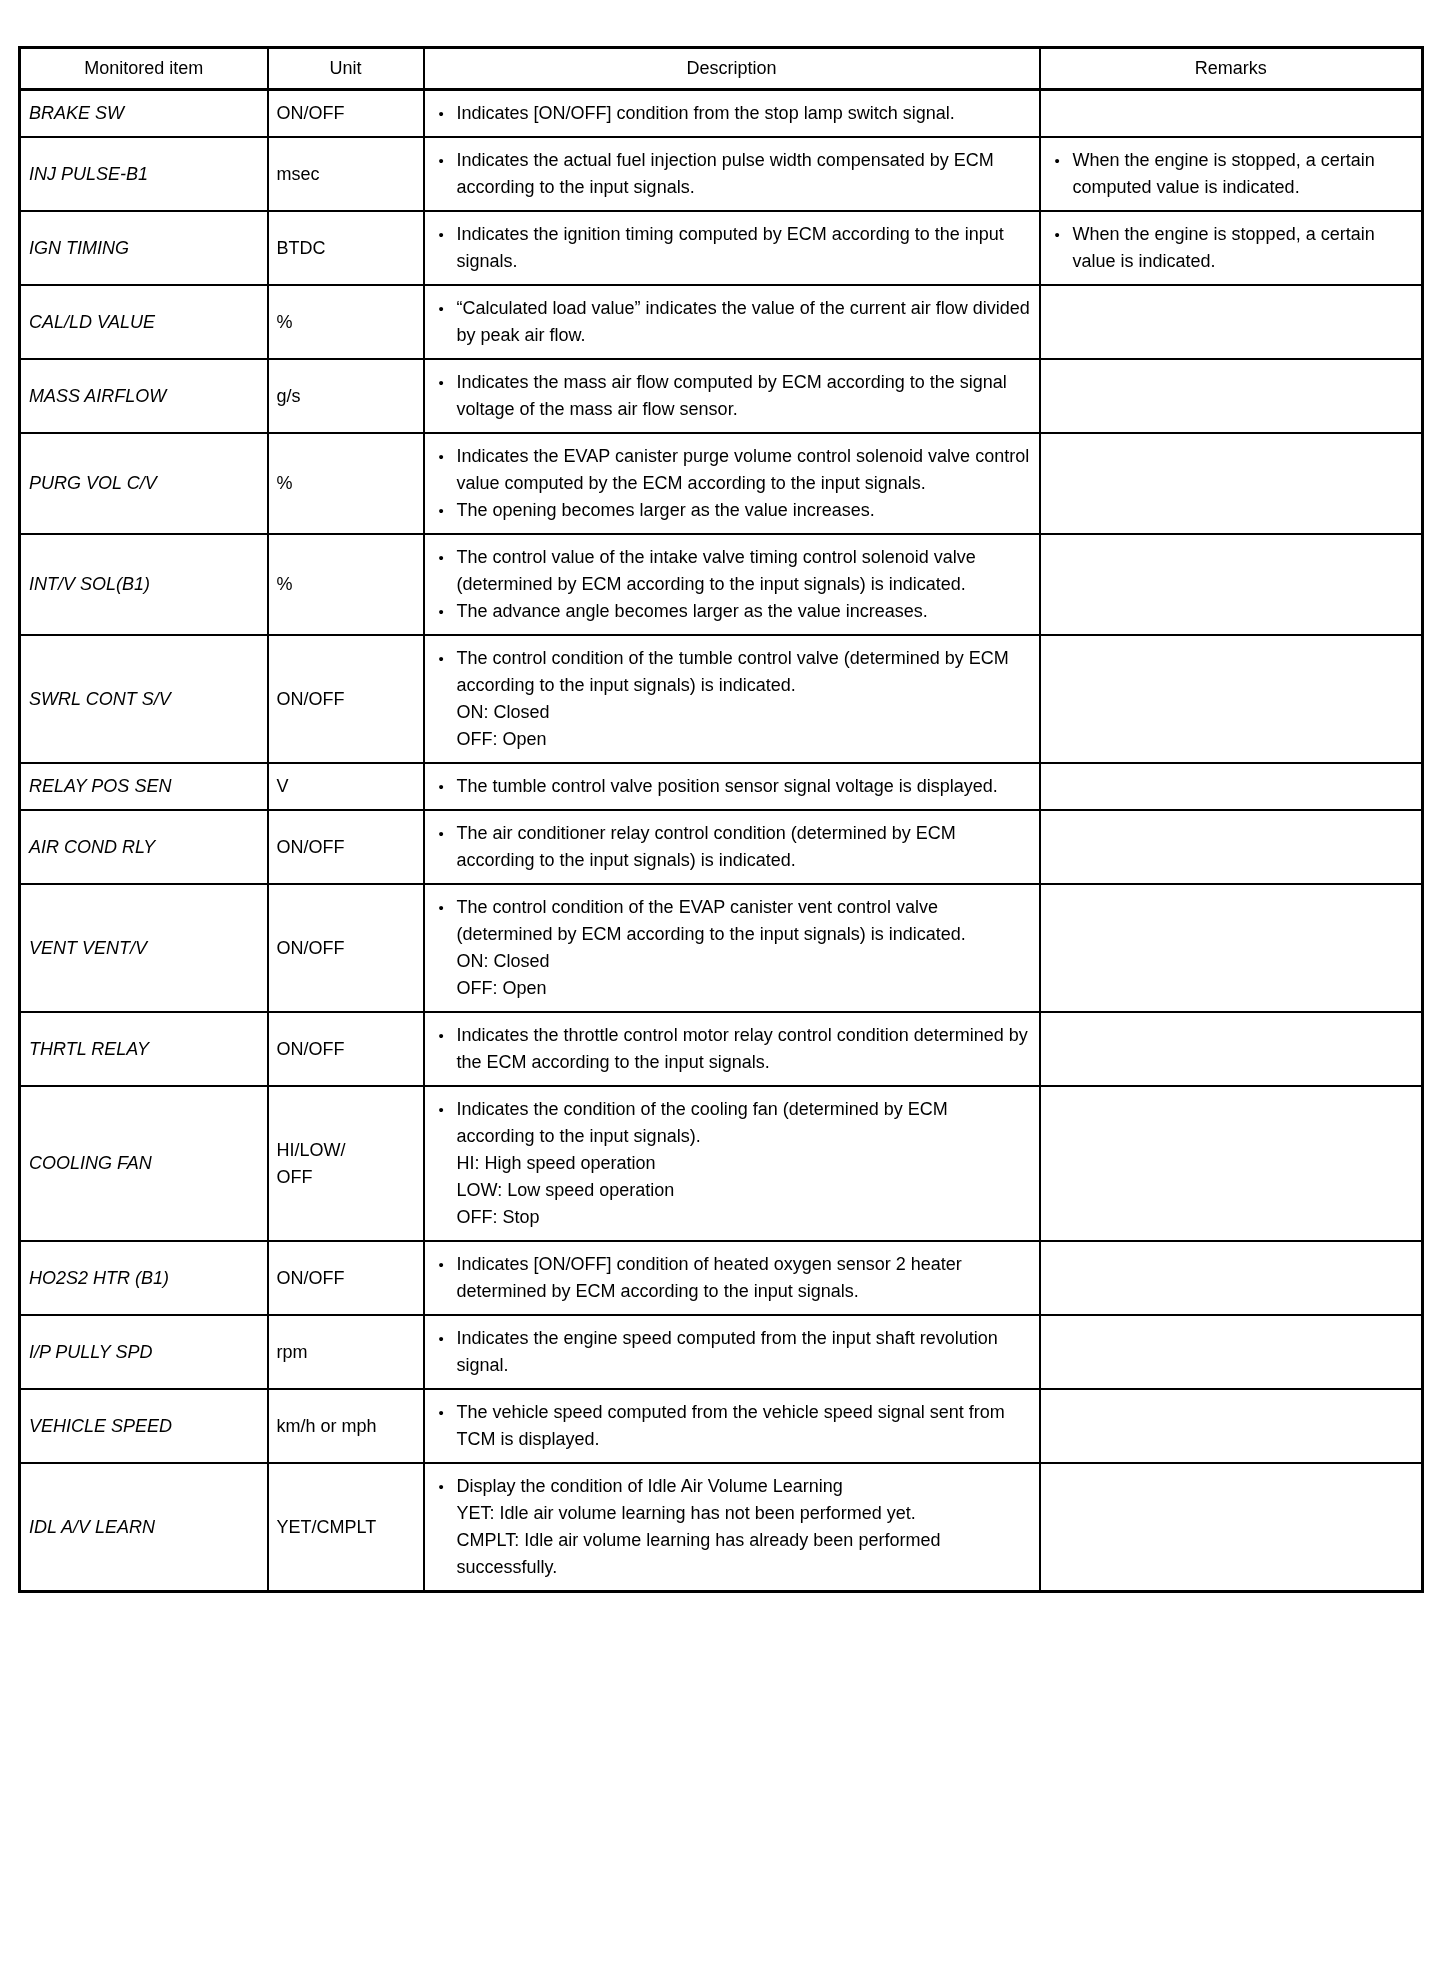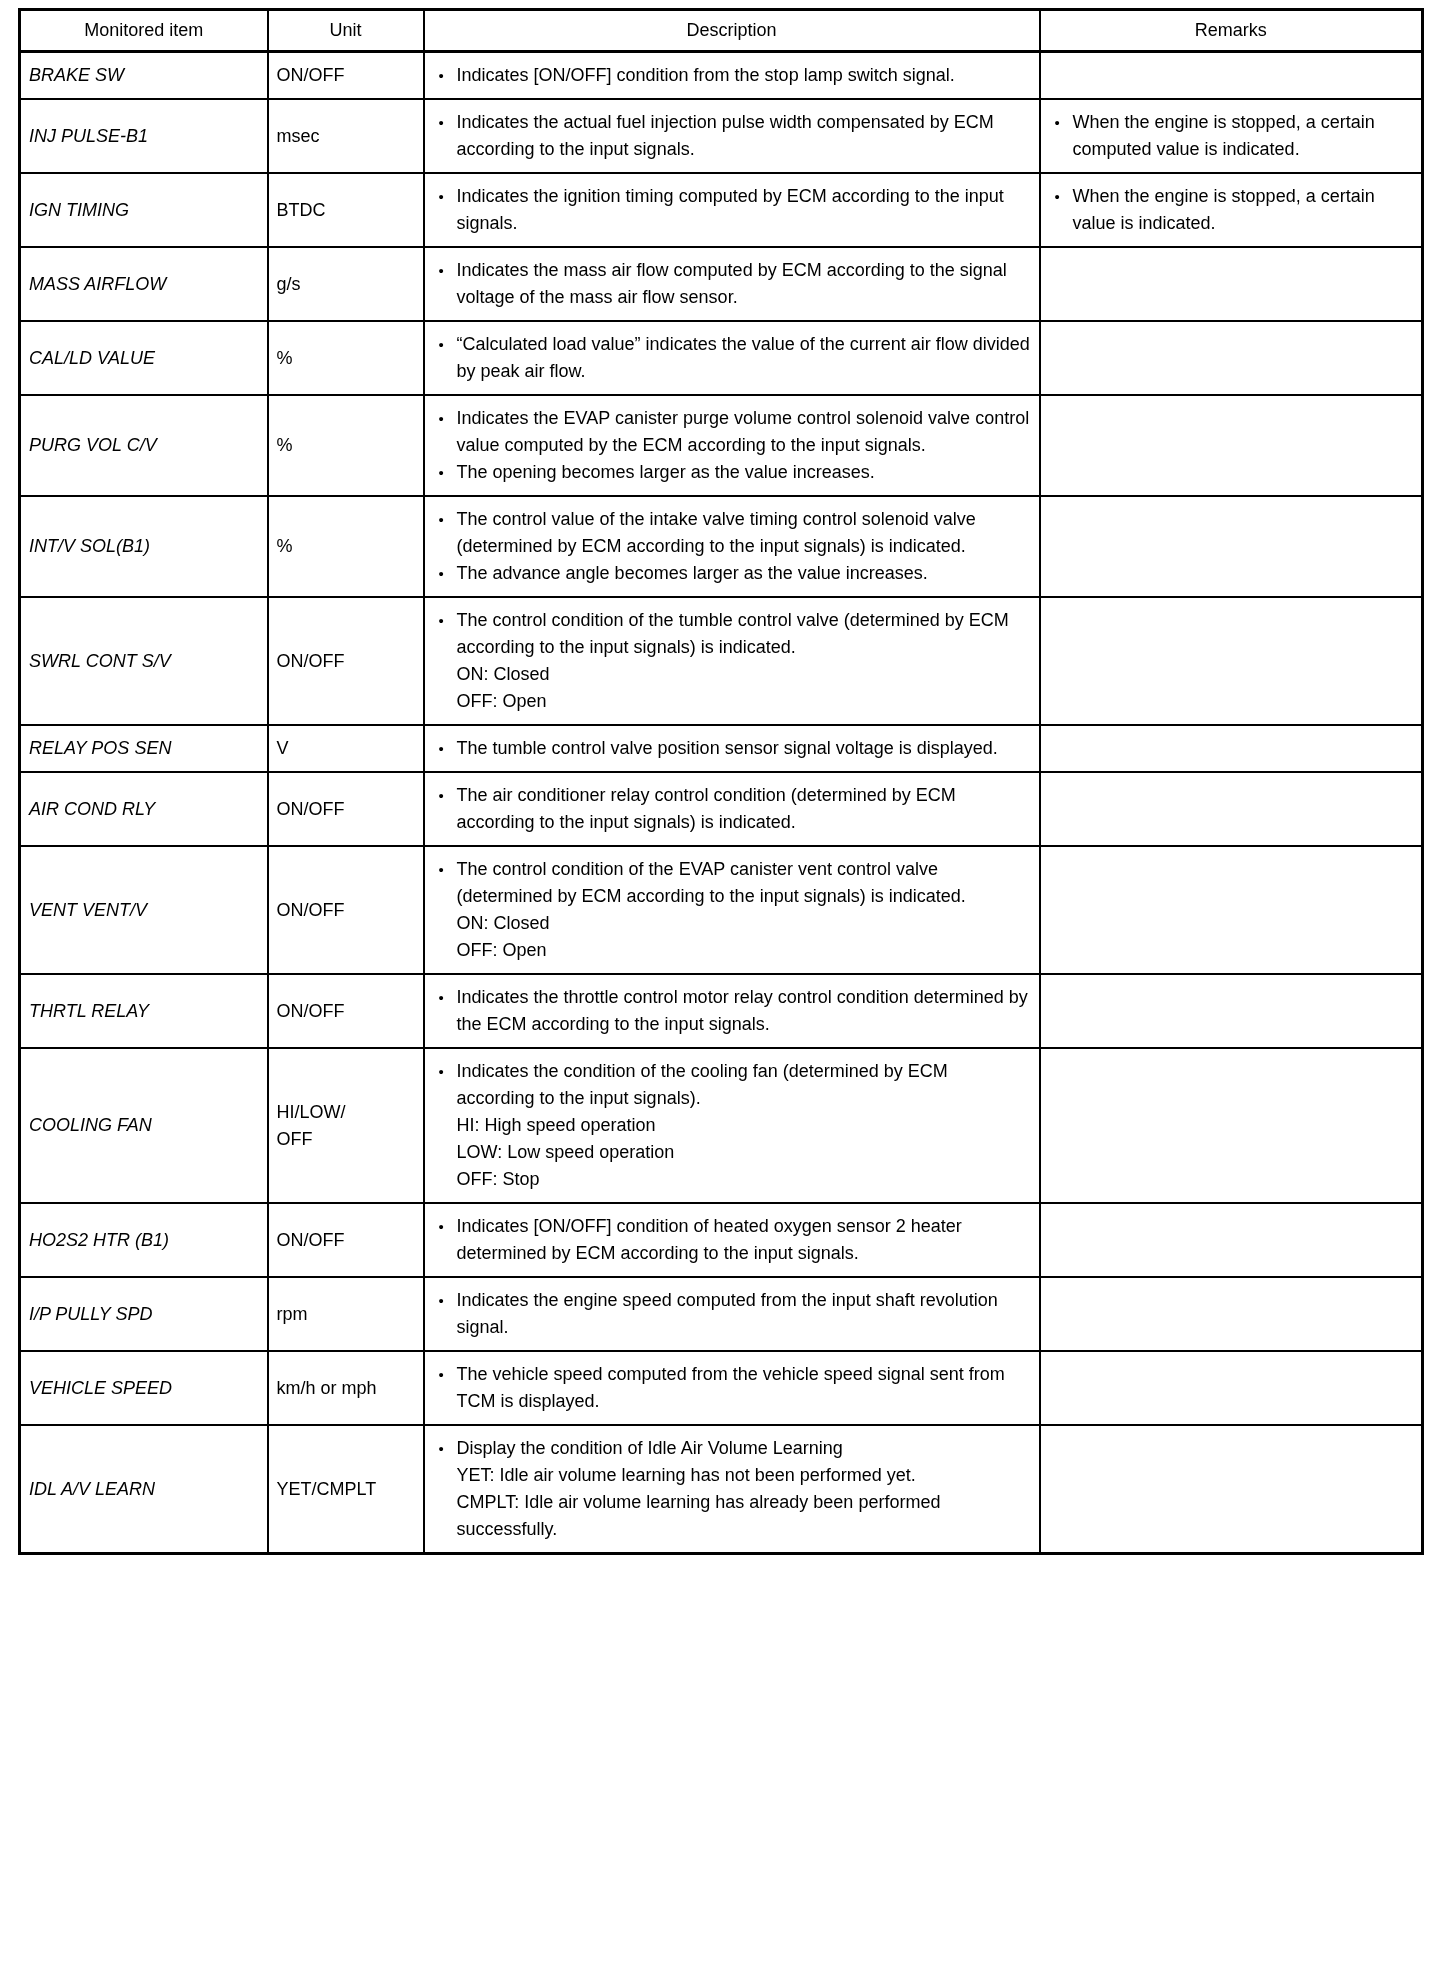--- a/index.html
+++ b/index.html
@@ -16,20 +16,21 @@
     padding: 8px 16px 10px 18px;
     background: #fff;
   }
   table.spec {
     border-collapse: collapse;
     table-layout: fixed;
     width: 1406px;
     border: 3px solid #000;
     font-size: 18px;
     line-height: 27px;
+    margin-top: 38px;
   }
   table.spec th {
     border: 2px solid #000;
     border-bottom: 3px solid #000;
     font-weight: 400;
     font-size: 18px;
     text-align: center;
     padding: 6px 4px;
     vertical-align: middle;
   }
@@ -103,32 +104,32 @@
     <td class="c-item">IGN TIMING</td>
     <td class="c-unit">BTDC</td>
     <td class="c-desc">
             <div class="line bullet"><span class="marker">•</span>Indicates the ignition timing computed by ECM according to the input signals.</div>
           </td>
     <td class="c-rem">
             <div class="line bullet"><span class="marker">•</span>When the engine is stopped, a certain value is indicated.</div>
           </td>
   </tr>
         <tr>
+    <td class="c-item">CAL/LD VALUE</td>
+    <td class="c-unit">%</td>
+    <td class="c-desc">
+            <div class="line bullet"><span class="marker">•</span>“Calculated load value” indicates the value of the current air flow divided by peak air flow.</div>
+          </td>
+    <td class="c-rem"></td>
+  </tr>
+        <tr>
     <td class="c-item">MASS AIRFLOW</td>
     <td class="c-unit">g/s</td>
     <td class="c-desc">
             <div class="line bullet"><span class="marker">•</span>Indicates the mass air flow computed by ECM according to the signal voltage of the mass air flow sensor.</div>
-          </td>
-    <td class="c-rem"></td>
-  </tr>
-        <tr>
-    <td class="c-item">CAL/LD VALUE</td>
-    <td class="c-unit">%</td>
-    <td class="c-desc">
-            <div class="line bullet"><span class="marker">•</span>“Calculated load value” indicates the value of the current air flow divided by peak air flow.</div>
           </td>
     <td class="c-rem"></td>
   </tr>
         <tr>
     <td class="c-item">PURG VOL C/V</td>
     <td class="c-unit">%</td>
     <td class="c-desc">
             <div class="line bullet"><span class="marker">•</span>Indicates the EVAP canister purge volume control solenoid valve control value computed by the ECM according to the input signals.</div>
             <div class="line bullet"><span class="marker">•</span>The opening becomes larger as the value increases.</div>
           </td>

